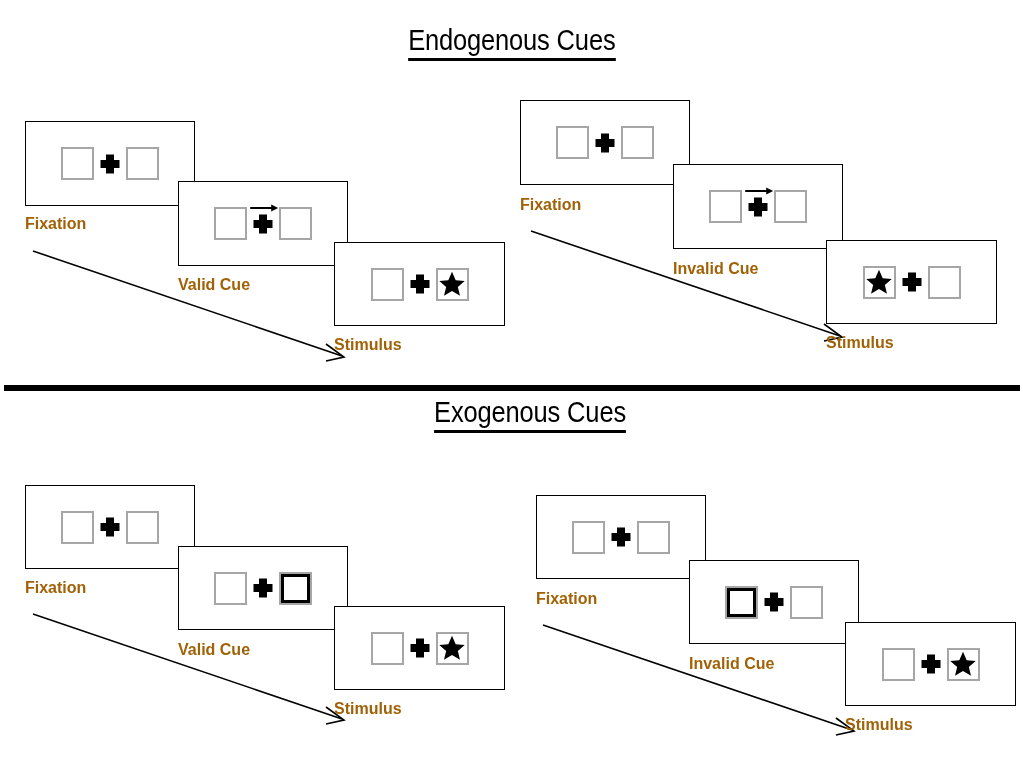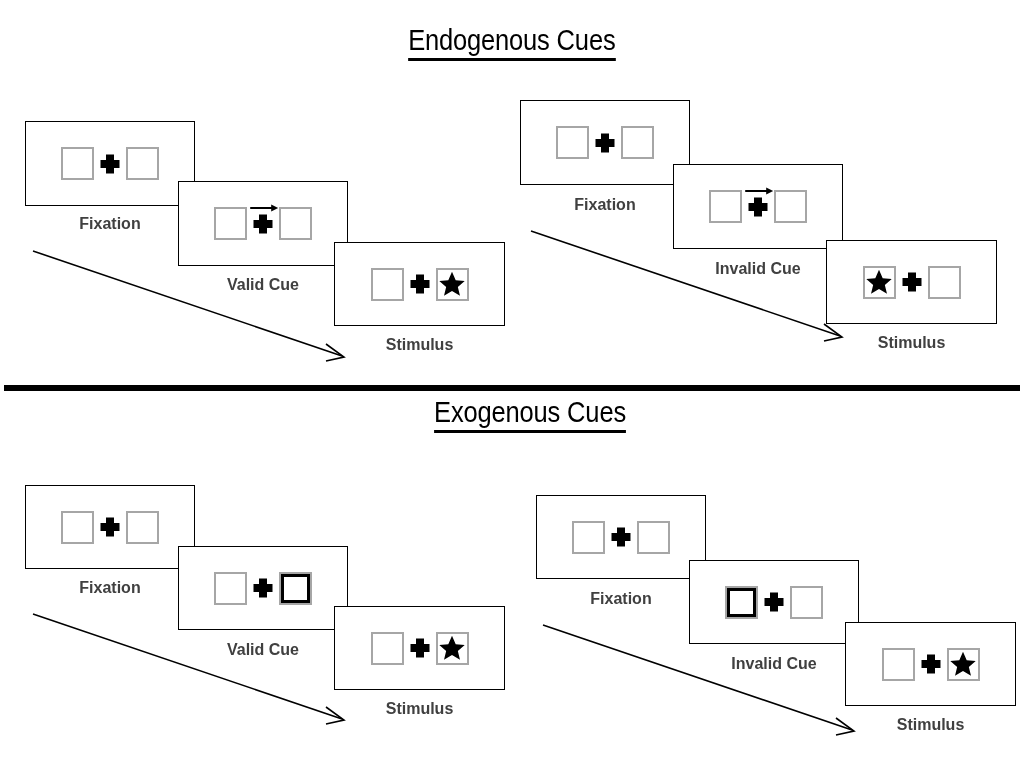--- a/index.html
+++ b/index.html
@@ -122,22 +122,21 @@
     transform: translateX(-46%);
   }
   .plus .arrow-cue svg { display: block; width: 100%; height: 100%; }
 
   
   .caption {
     position: absolute;
     font-weight: bold;
     font-size: 16px;
     white-space: nowrap;
-    color: #404040;
-    text-align: center;
+    color: #a16207;
   }
 
   
   .time-arrow {
     position: absolute;
     pointer-events: none;
   }
   .time-arrow svg { display: block; }
 </style>
 </head>

